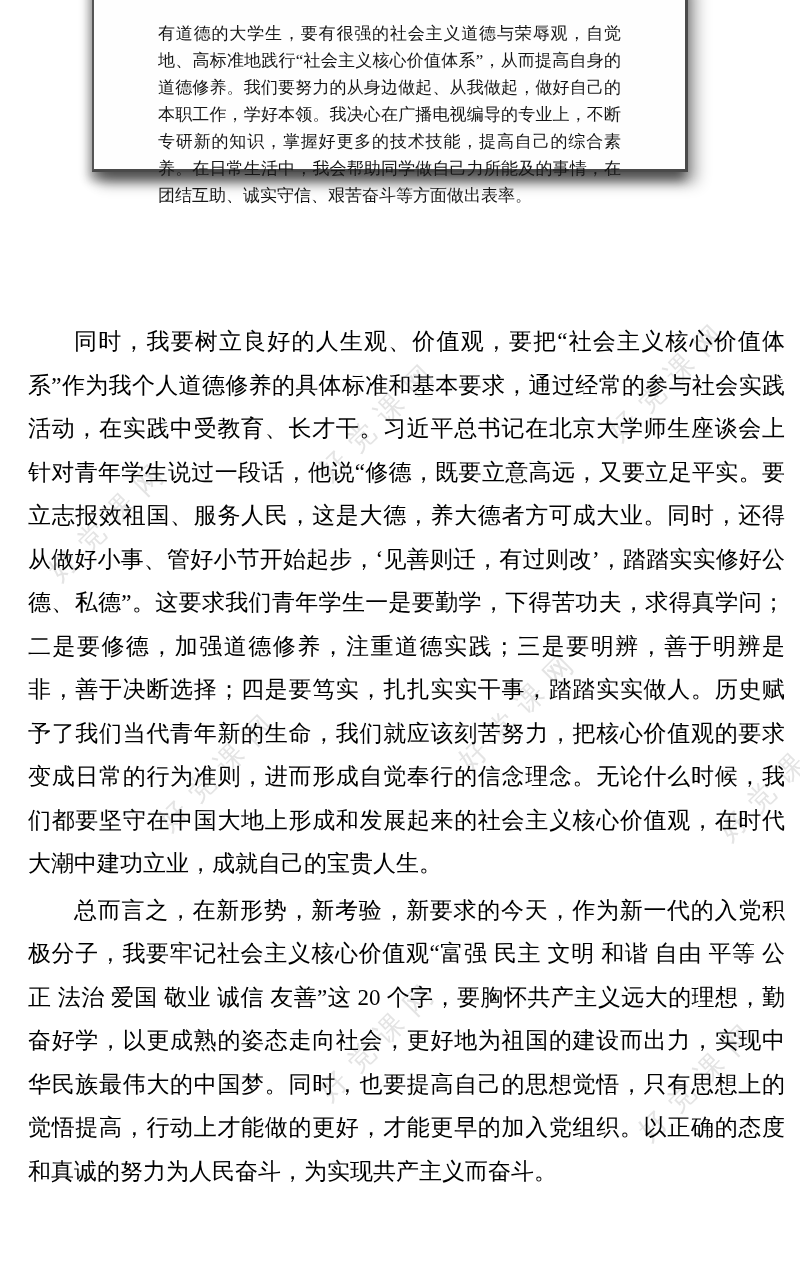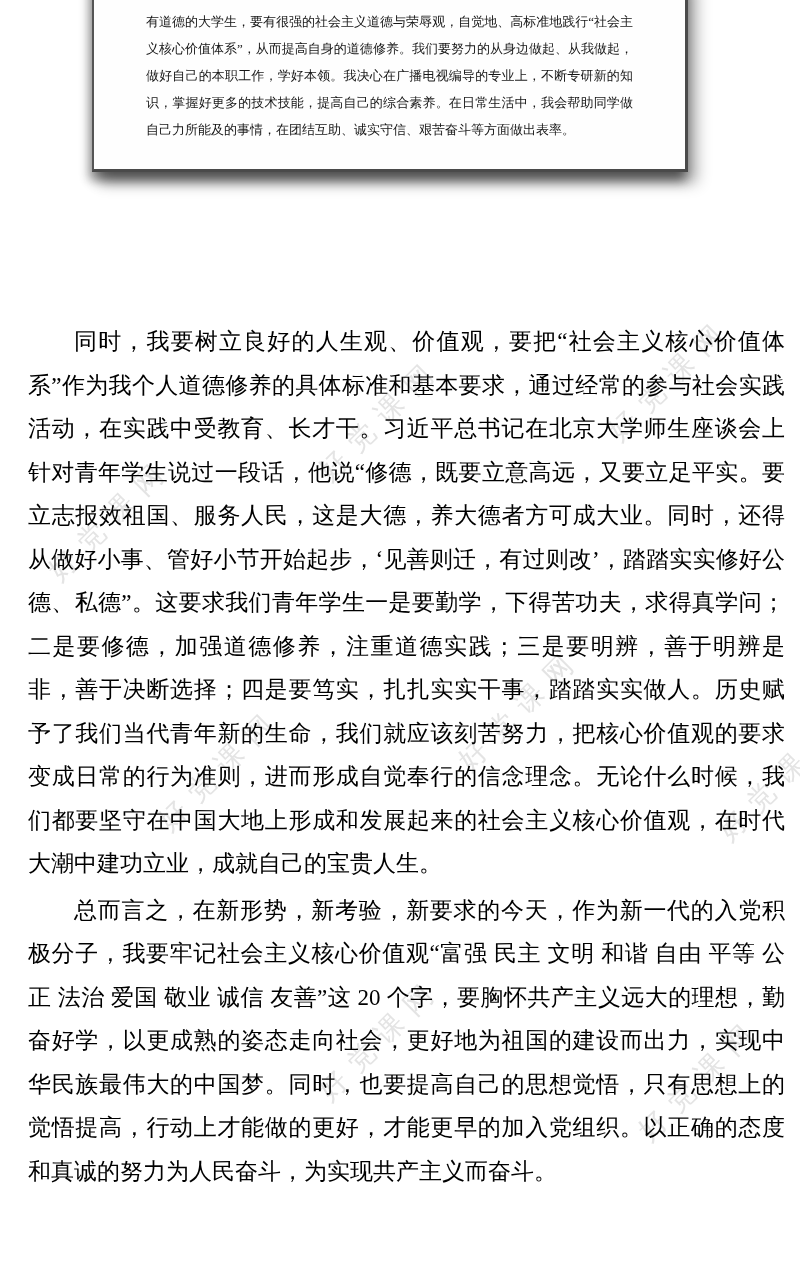--- a/index.html
+++ b/index.html
@@ -45,25 +45,25 @@
     border-left: 2px solid #555555;
     border-right: 3px solid #4a4a4a;
     border-bottom: 3px solid #4a4a4a;
     box-shadow: 0 10px 12px -2px rgba(0,0,0,0.45),
                 9px 11px 14px rgba(0,0,0,0.30),
                 -4px 8px 9px rgba(0,0,0,0.22);
     padding: 32px 52px 0 52px;
     z-index: 2;
   }
   .excerpt-card .excerpt-text {
-    font-size: 13px;
+    font-size: 17px;
     line-height: 27px;
     text-align: justify;
     color: #161616;
-    margin: 0;
+    margin: 12px;
   }
 
   
   .doc-body {
     position: absolute;
     left: 25px;
     top: 317px;
     width: 763px;
     z-index: 1;
     font-size: 23px;

